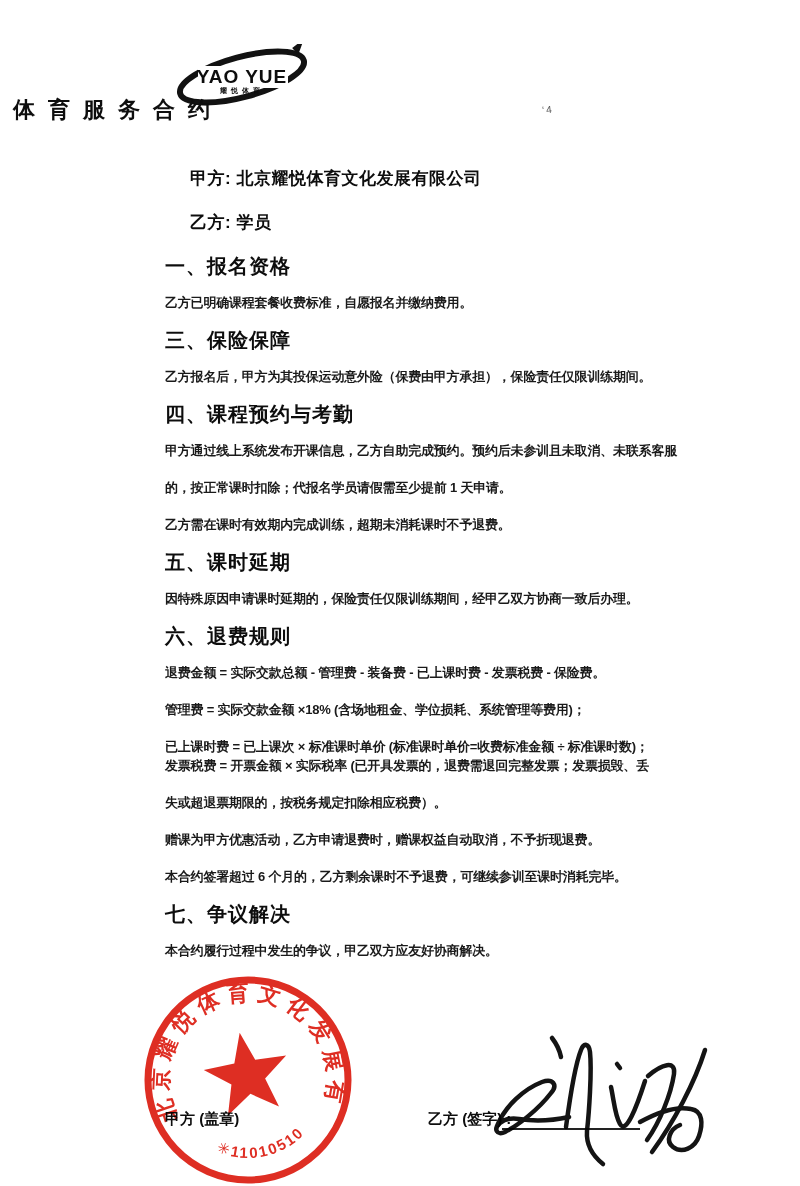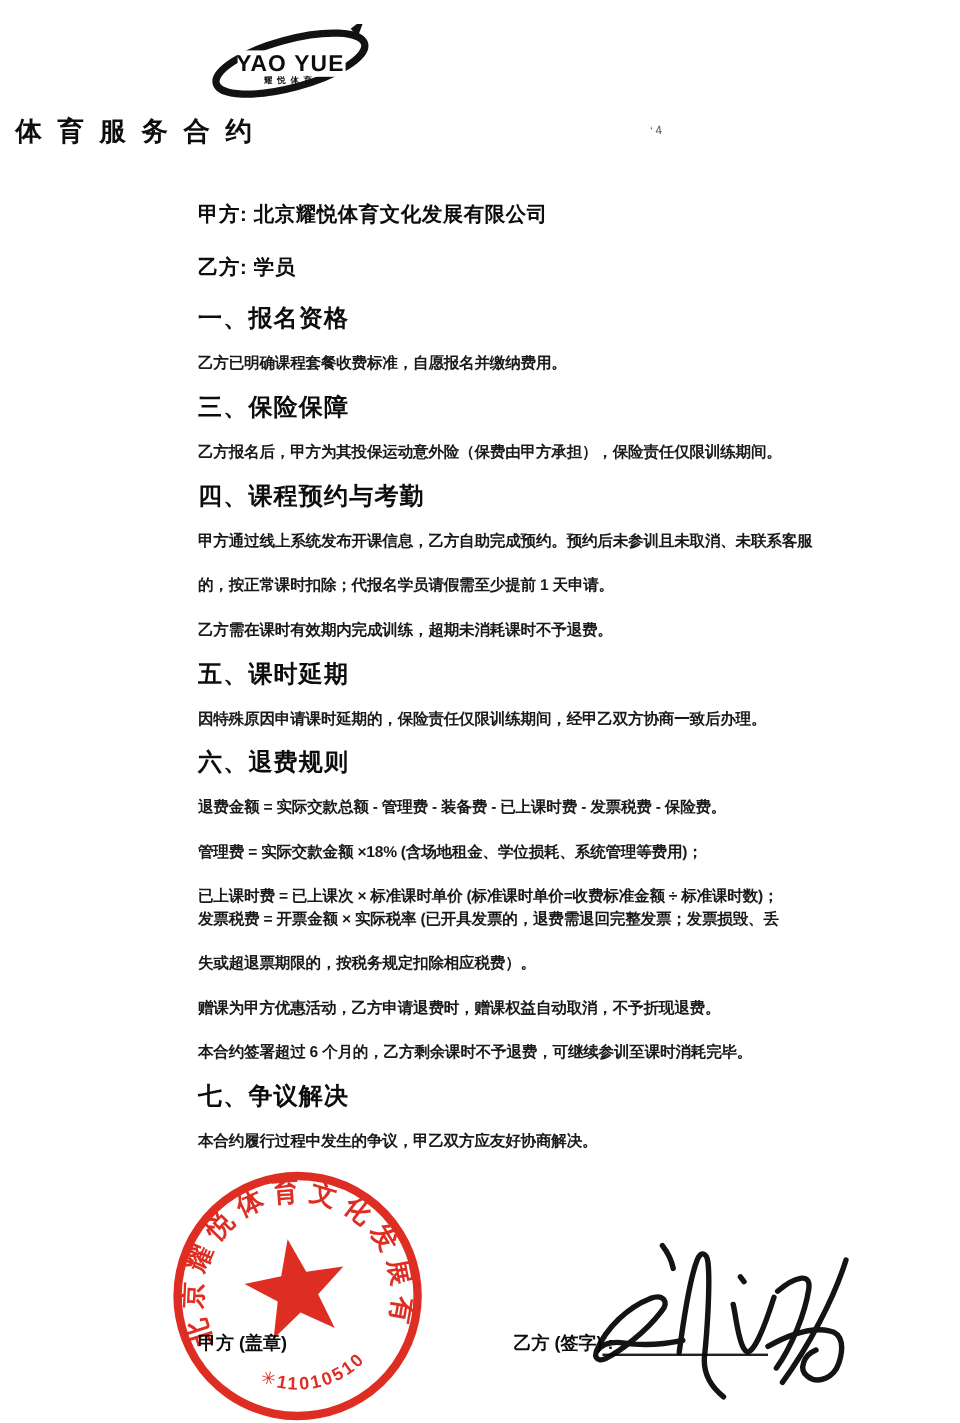--- a/index.html
+++ b/index.html
@@ -5,35 +5,35 @@
   * { margin:0; padding:0; box-sizing:border-box; }
   html,body { background:#ffffff; }
   body {
     width:800px; height:1186px; position:relative; overflow:hidden;
     font-family:"Liberation Sans","DejaVu Sans",sans-serif;
     color:#161616;
   }
   .page { position:absolute; inset:0; }
 
   
-  .logo { position:absolute; left:170px; top:20px; width:150px; height:70px;text-decoration:underline; }
+  .logo { position:absolute; left:170px; top:44px; width:150px; height:70px;text-decoration:underline; }
   .doc-title {
     position:absolute; left:0; top:95px; width:100%;
     text-align:left; font-size:22px; font-weight:700;
     letter-spacing:13px; text-indent:13px; color:#0e0e0e;
   }
   .title-artifact {
     position:absolute; left:542px; top:104px; font-size:10px; color:#555;
     letter-spacing:2px; transform:rotate(-6deg);
   }
 
   
   .content { position:absolute; left:165px; top:162px; width:500px; padding-top:6px; }
   .party { height:44px; line-height:22px; font-size:17px; font-weight:700;
-           letter-spacing:0.5px; white-space:nowrap; color:#0d0d0d; }
+           letter-spacing:0.5px; white-space:nowrap; color:#0d0d0d;margin-left:25px; }
   .line { height:37px; line-height:20px; white-space:nowrap; }
   .line-heading { font-size:20px; font-weight:700; letter-spacing:1px; color:#0d0d0d; }
   .line-body { font-size:13px; font-weight:600; letter-spacing:-0.2px; color:#1a1a1a; }
   .line.tight { height:19px; }
 
   
   .sign-label { position:absolute; font-size:15px; font-weight:700; color:#0d0d0d; white-space:nowrap; }
   .sign-a { left:165px; top:1110px; }
   .sign-b { left:428px; top:1110px; }
   .sign-line { position:absolute; left:502px; top:1112px; width:138px; height:18px;

